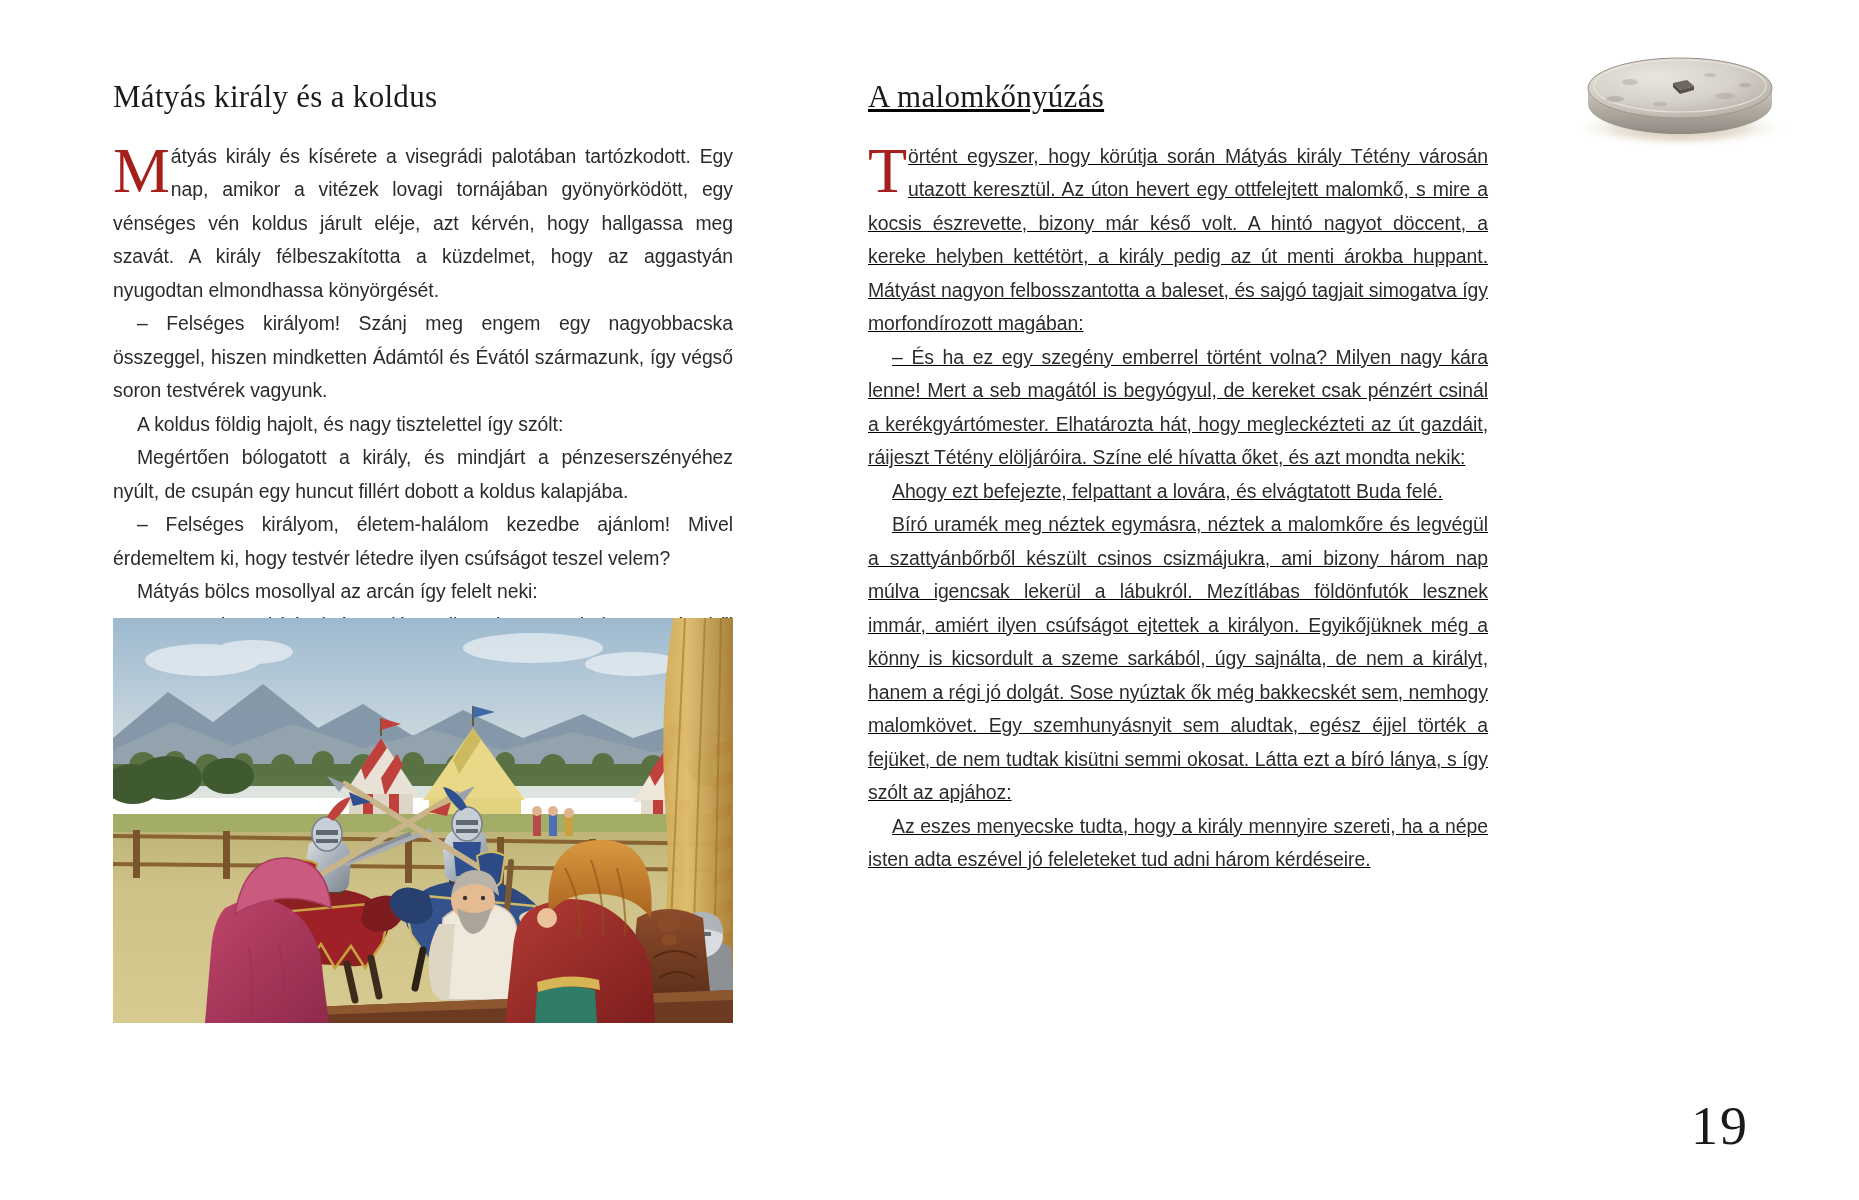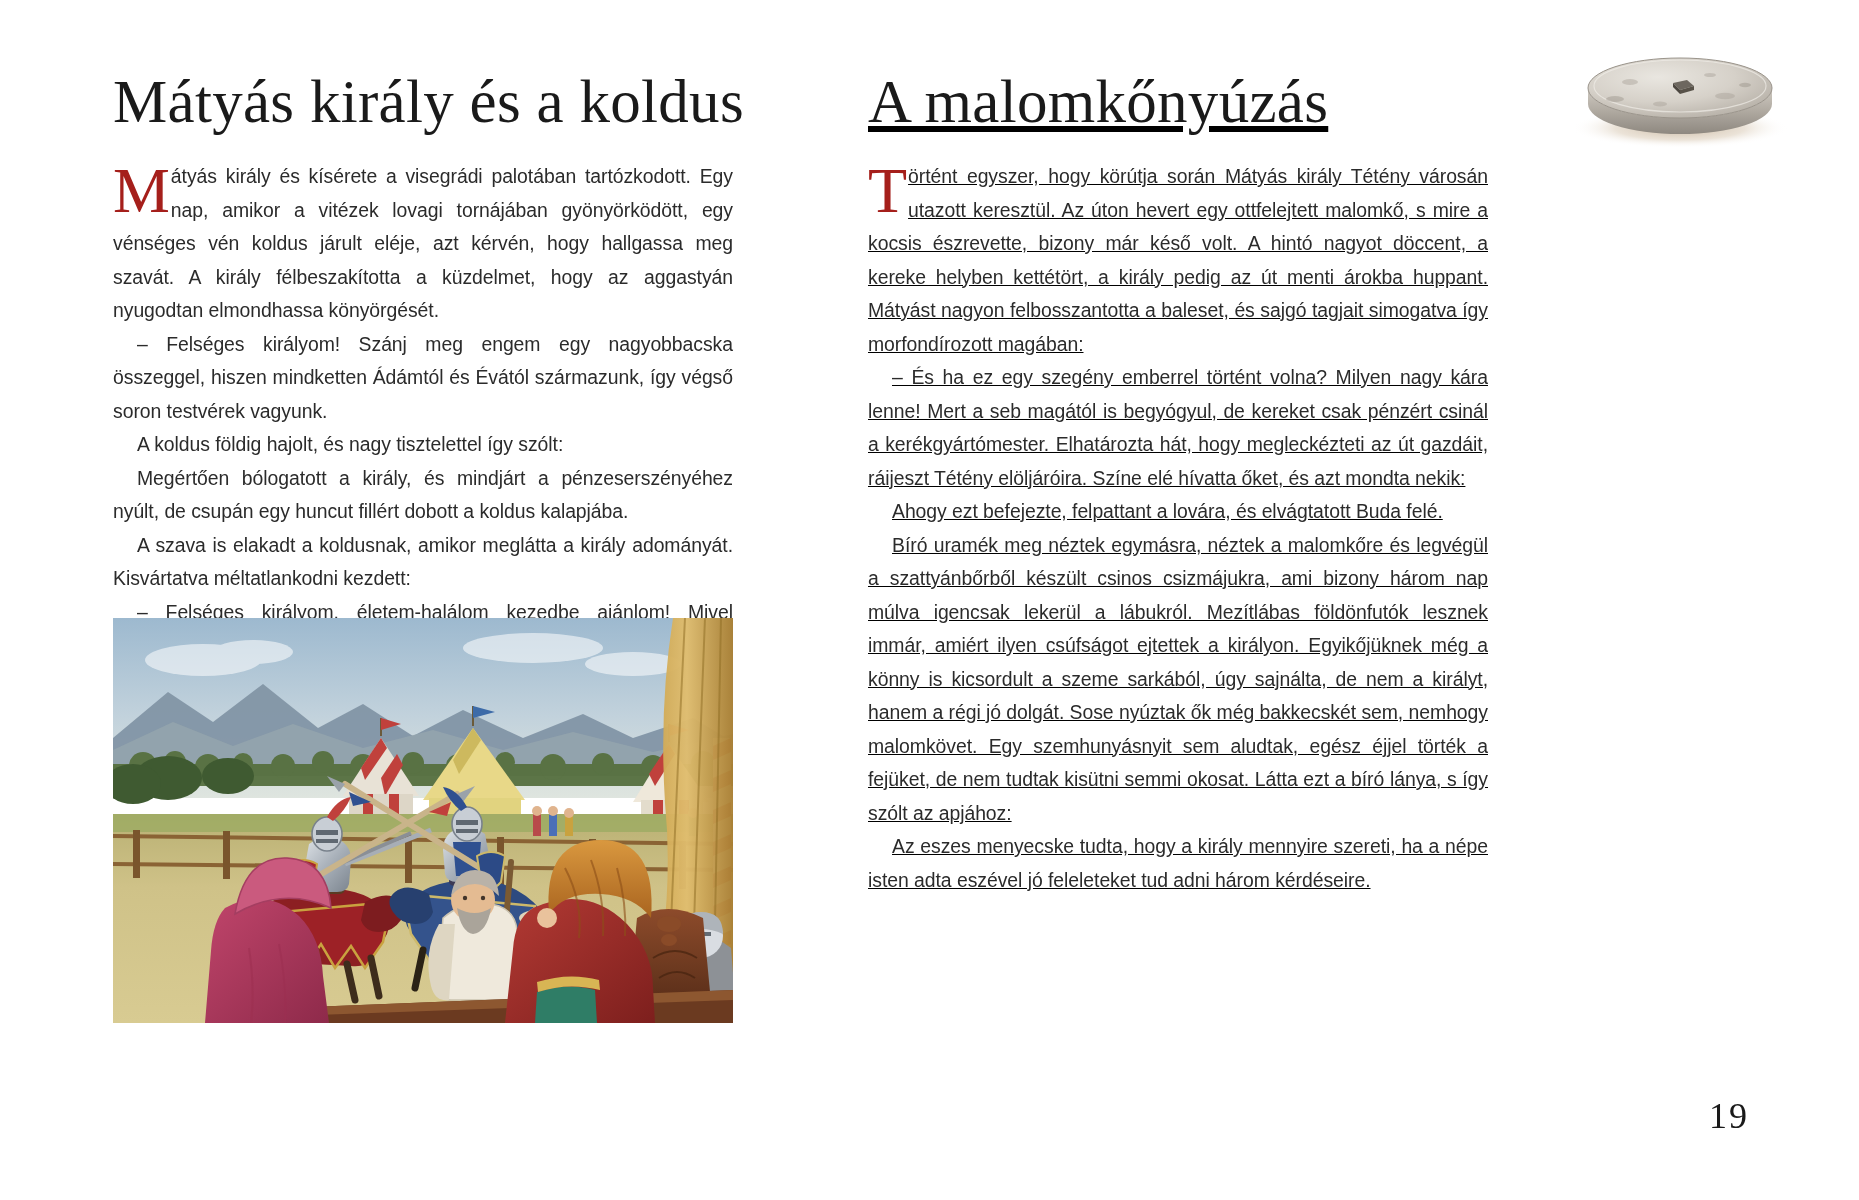--- a/index.html
+++ b/index.html
@@ -21,26 +21,26 @@
     position: absolute;
     top: 70px;
     width: 620px;
   }
   .col-left  { left: 113px; }
   .col-right { left: 868px; text-decoration: underline; }
 
   
   .story-title {
     font-family: "Liberation Serif", serif;
-    font-size: 61px;
+    font-size: 31px;
     font-weight: 400;
     color: #1a1a1a;
     line-height: 1.05;
     letter-spacing: 0.3px;
-    margin: 0 0 26px 0;
+    margin: 11px 0 26px 0;
     white-space: nowrap;
   }
 
   
   .body-text {
     font-size: 19.4px;
     line-height: 33.5px;
     color: #2b2b2b;
     text-align: justify;
     -webkit-hyphens: auto;
@@ -89,21 +89,21 @@
     height: 120px;
   }
   .mill-svg { display: block; width: 250px; height: 120px; }
 
   
   .folio {
     position: absolute;
     right: 110px;
     top: 1095px;
     font-family: "Liberation Serif", serif;
-    font-size: 36px;
+    font-size: 54px;
     color: #1a1a1a;
     letter-spacing: 2px;
     text-align: right;
   }
 </style>
 </head>
 <body>
 
 <div class="page">
 
@@ -158,21 +158,20 @@
 
     <h1 class="story-title">Mátyás király és a koldus</h1>
 
     <div class="body-text">
       <p class="first">
         <span class="dropcap">M</span><span>átyás király és kísérete a visegrádi palotában tartózkodott. Egy nap, amikor a vitézek lovagi tornájában gyönyörködött, egy vénséges vén koldus járult eléje, azt kérvén, hogy hallgassa meg szavát. A király félbeszakította a küzdelmet, hogy az aggastyán nyugodtan elmondhassa könyörgését.</span>
       </p>
       <p><span>– Felséges királyom! Szánj meg engem egy nagyobbacska összeggel, hiszen mindketten Ádámtól és Évától származunk, így végső soron testvérek vagyunk.</span></p>
       <p><span>A koldus földig hajolt, és nagy tisztelettel így szólt:</span></p>
       <p><span>Megértően bólogatott a király, és mindjárt a pénzeserszényéhez nyúlt, de csupán egy huncut fillért dobott a koldus kalapjába.</span></p>
-      <p><span>A szava is elakadt a koldusnak, amikor meglátta a király adományát. Kisvártatva méltatlankodni kezdett:</span></p>
       <p><span>– Felséges királyom, életem-halálom kezedbe ajánlom! Mivel érdemeltem ki, hogy testvér létedre ilyen csúfságot teszel velem?</span></p>
       <p><span>Mátyás bölcs mosollyal az arcán így felelt neki:</span></p>
       <p><span>– Ereggy isten hírével, és ne légy telhetetlen! Ha minden testvéredtől ennyit kapsz, hamarosan te leszel a földkerekség leggazdagabb embere.</span></p>
     </div>
   </div>
 
   <div class="illustration">
     <svg class="ill-svg" viewBox="0 0 620 405" xmlns="http://www.w3.org/2000/svg" aria-hidden="true">
       <defs>
         <linearGradient id="skyG" x1="0" y1="0" x2="0" y2="1">

